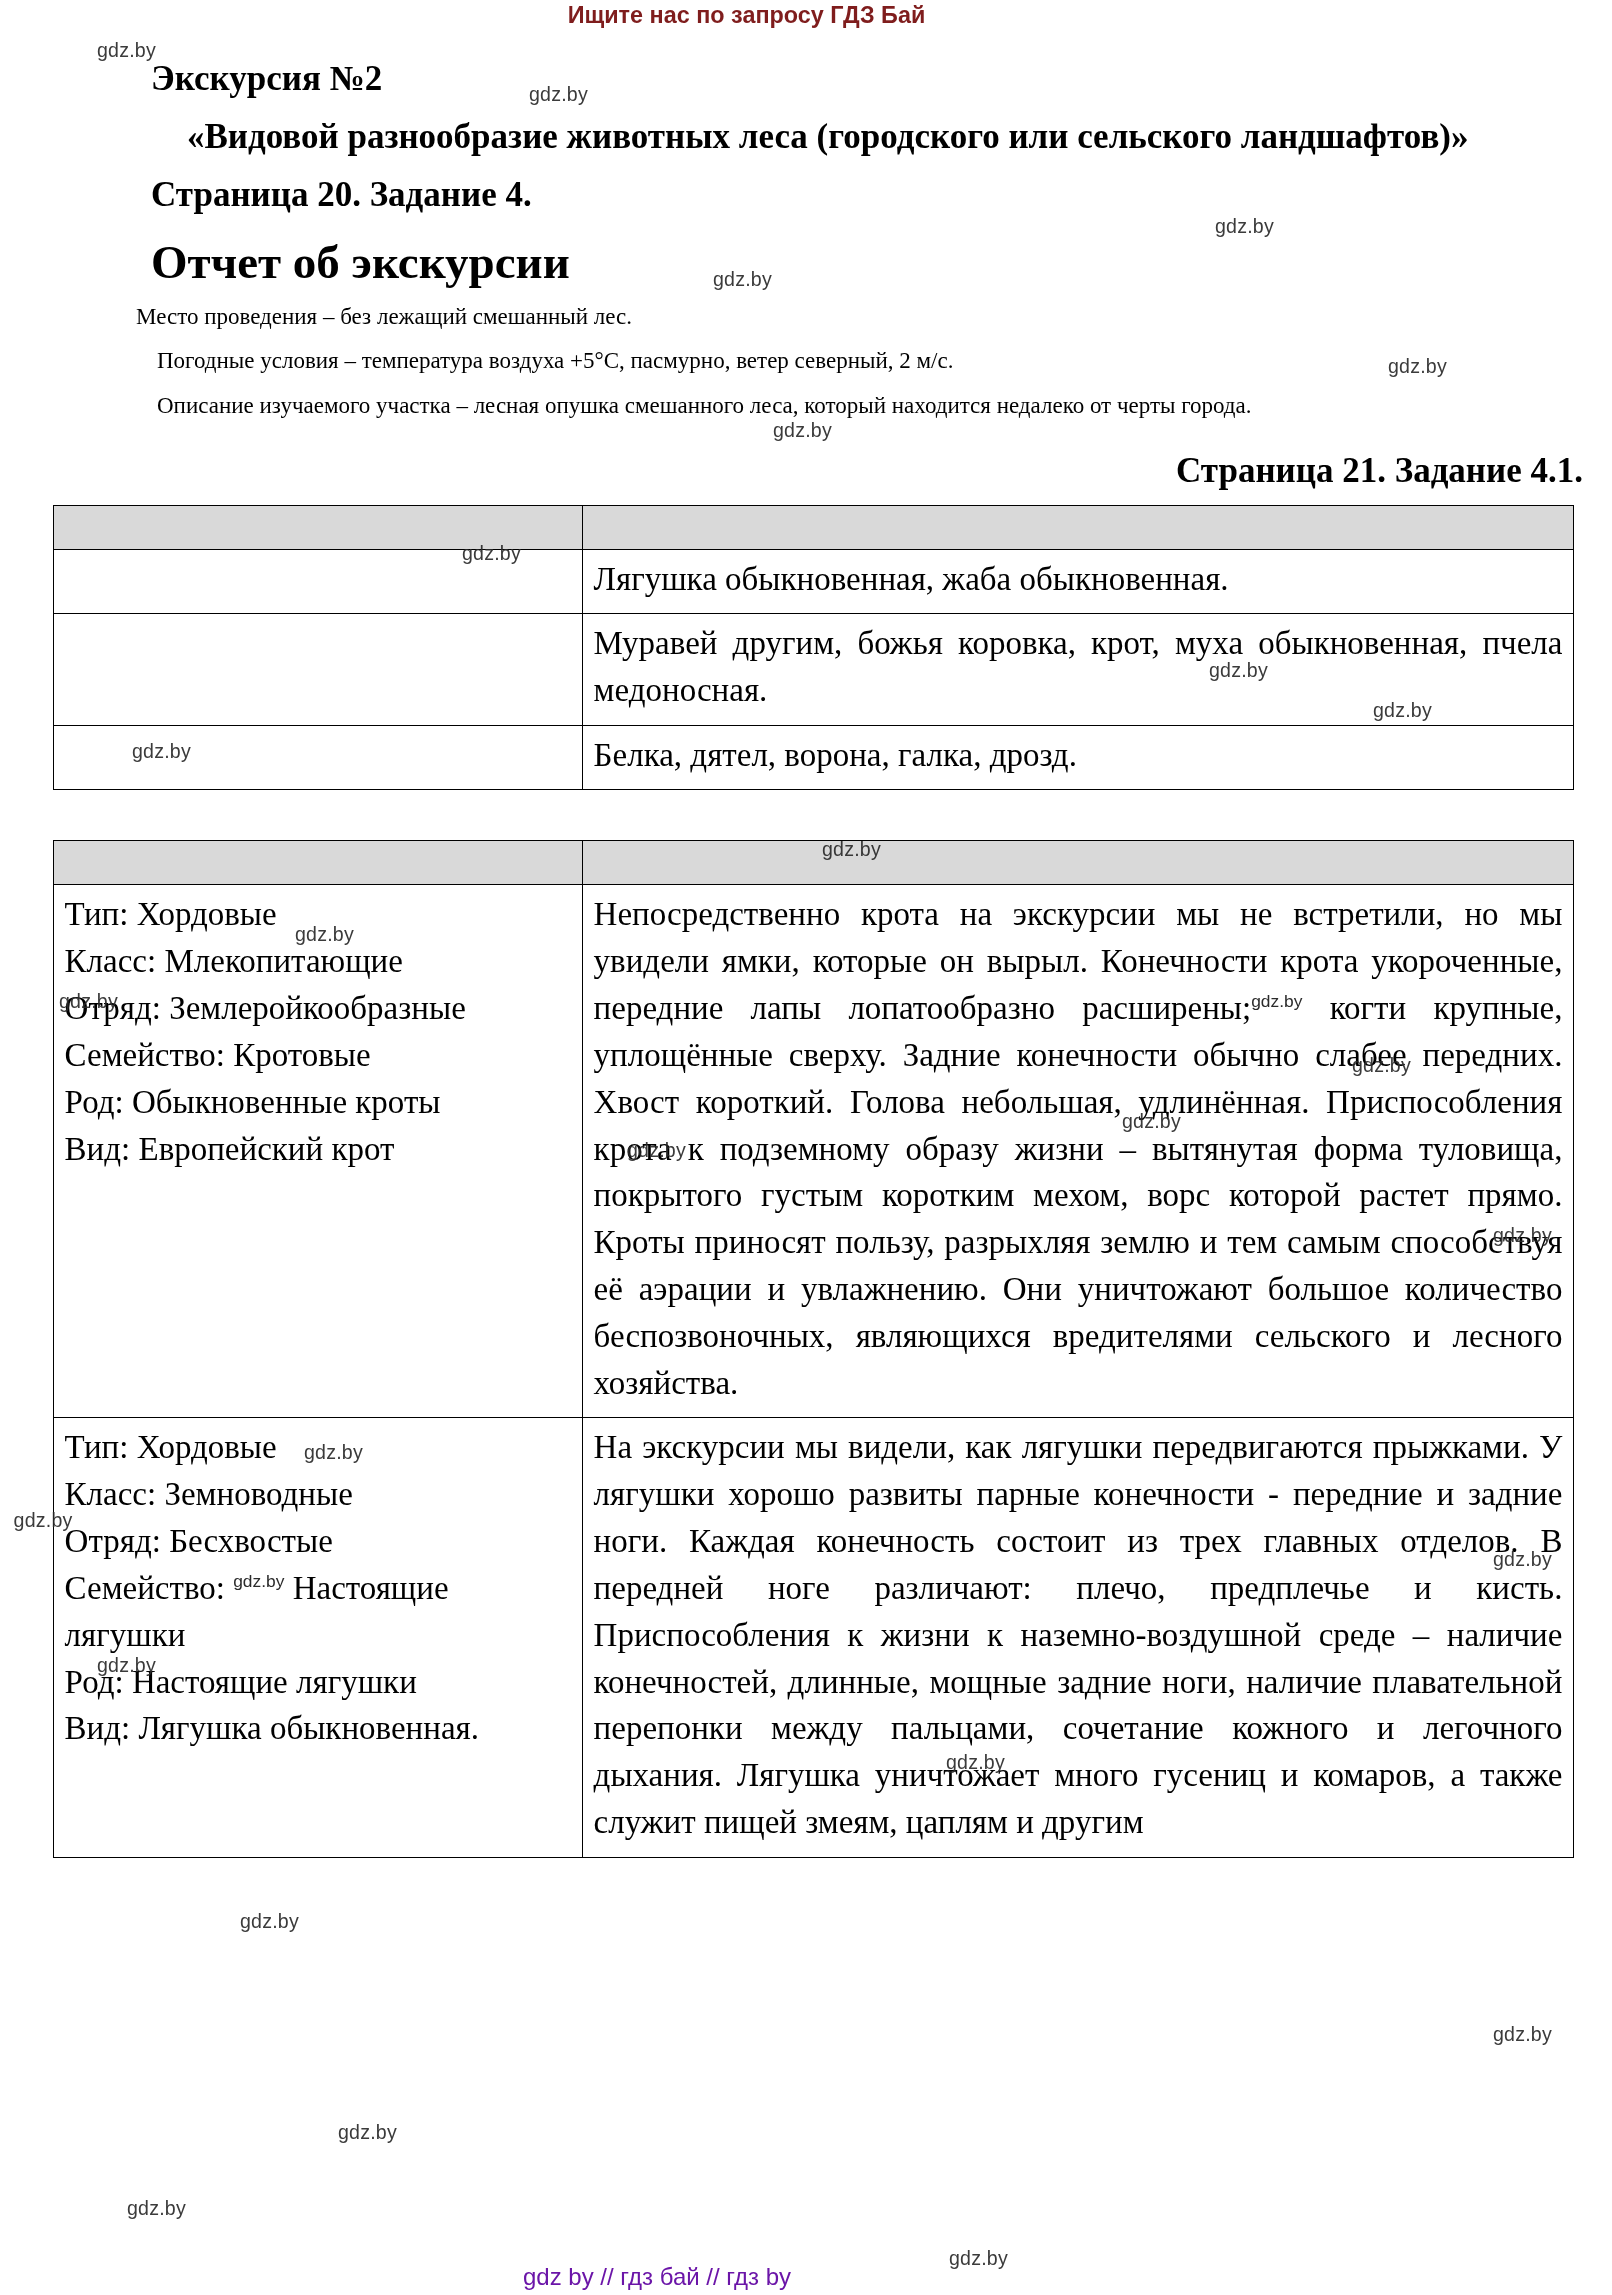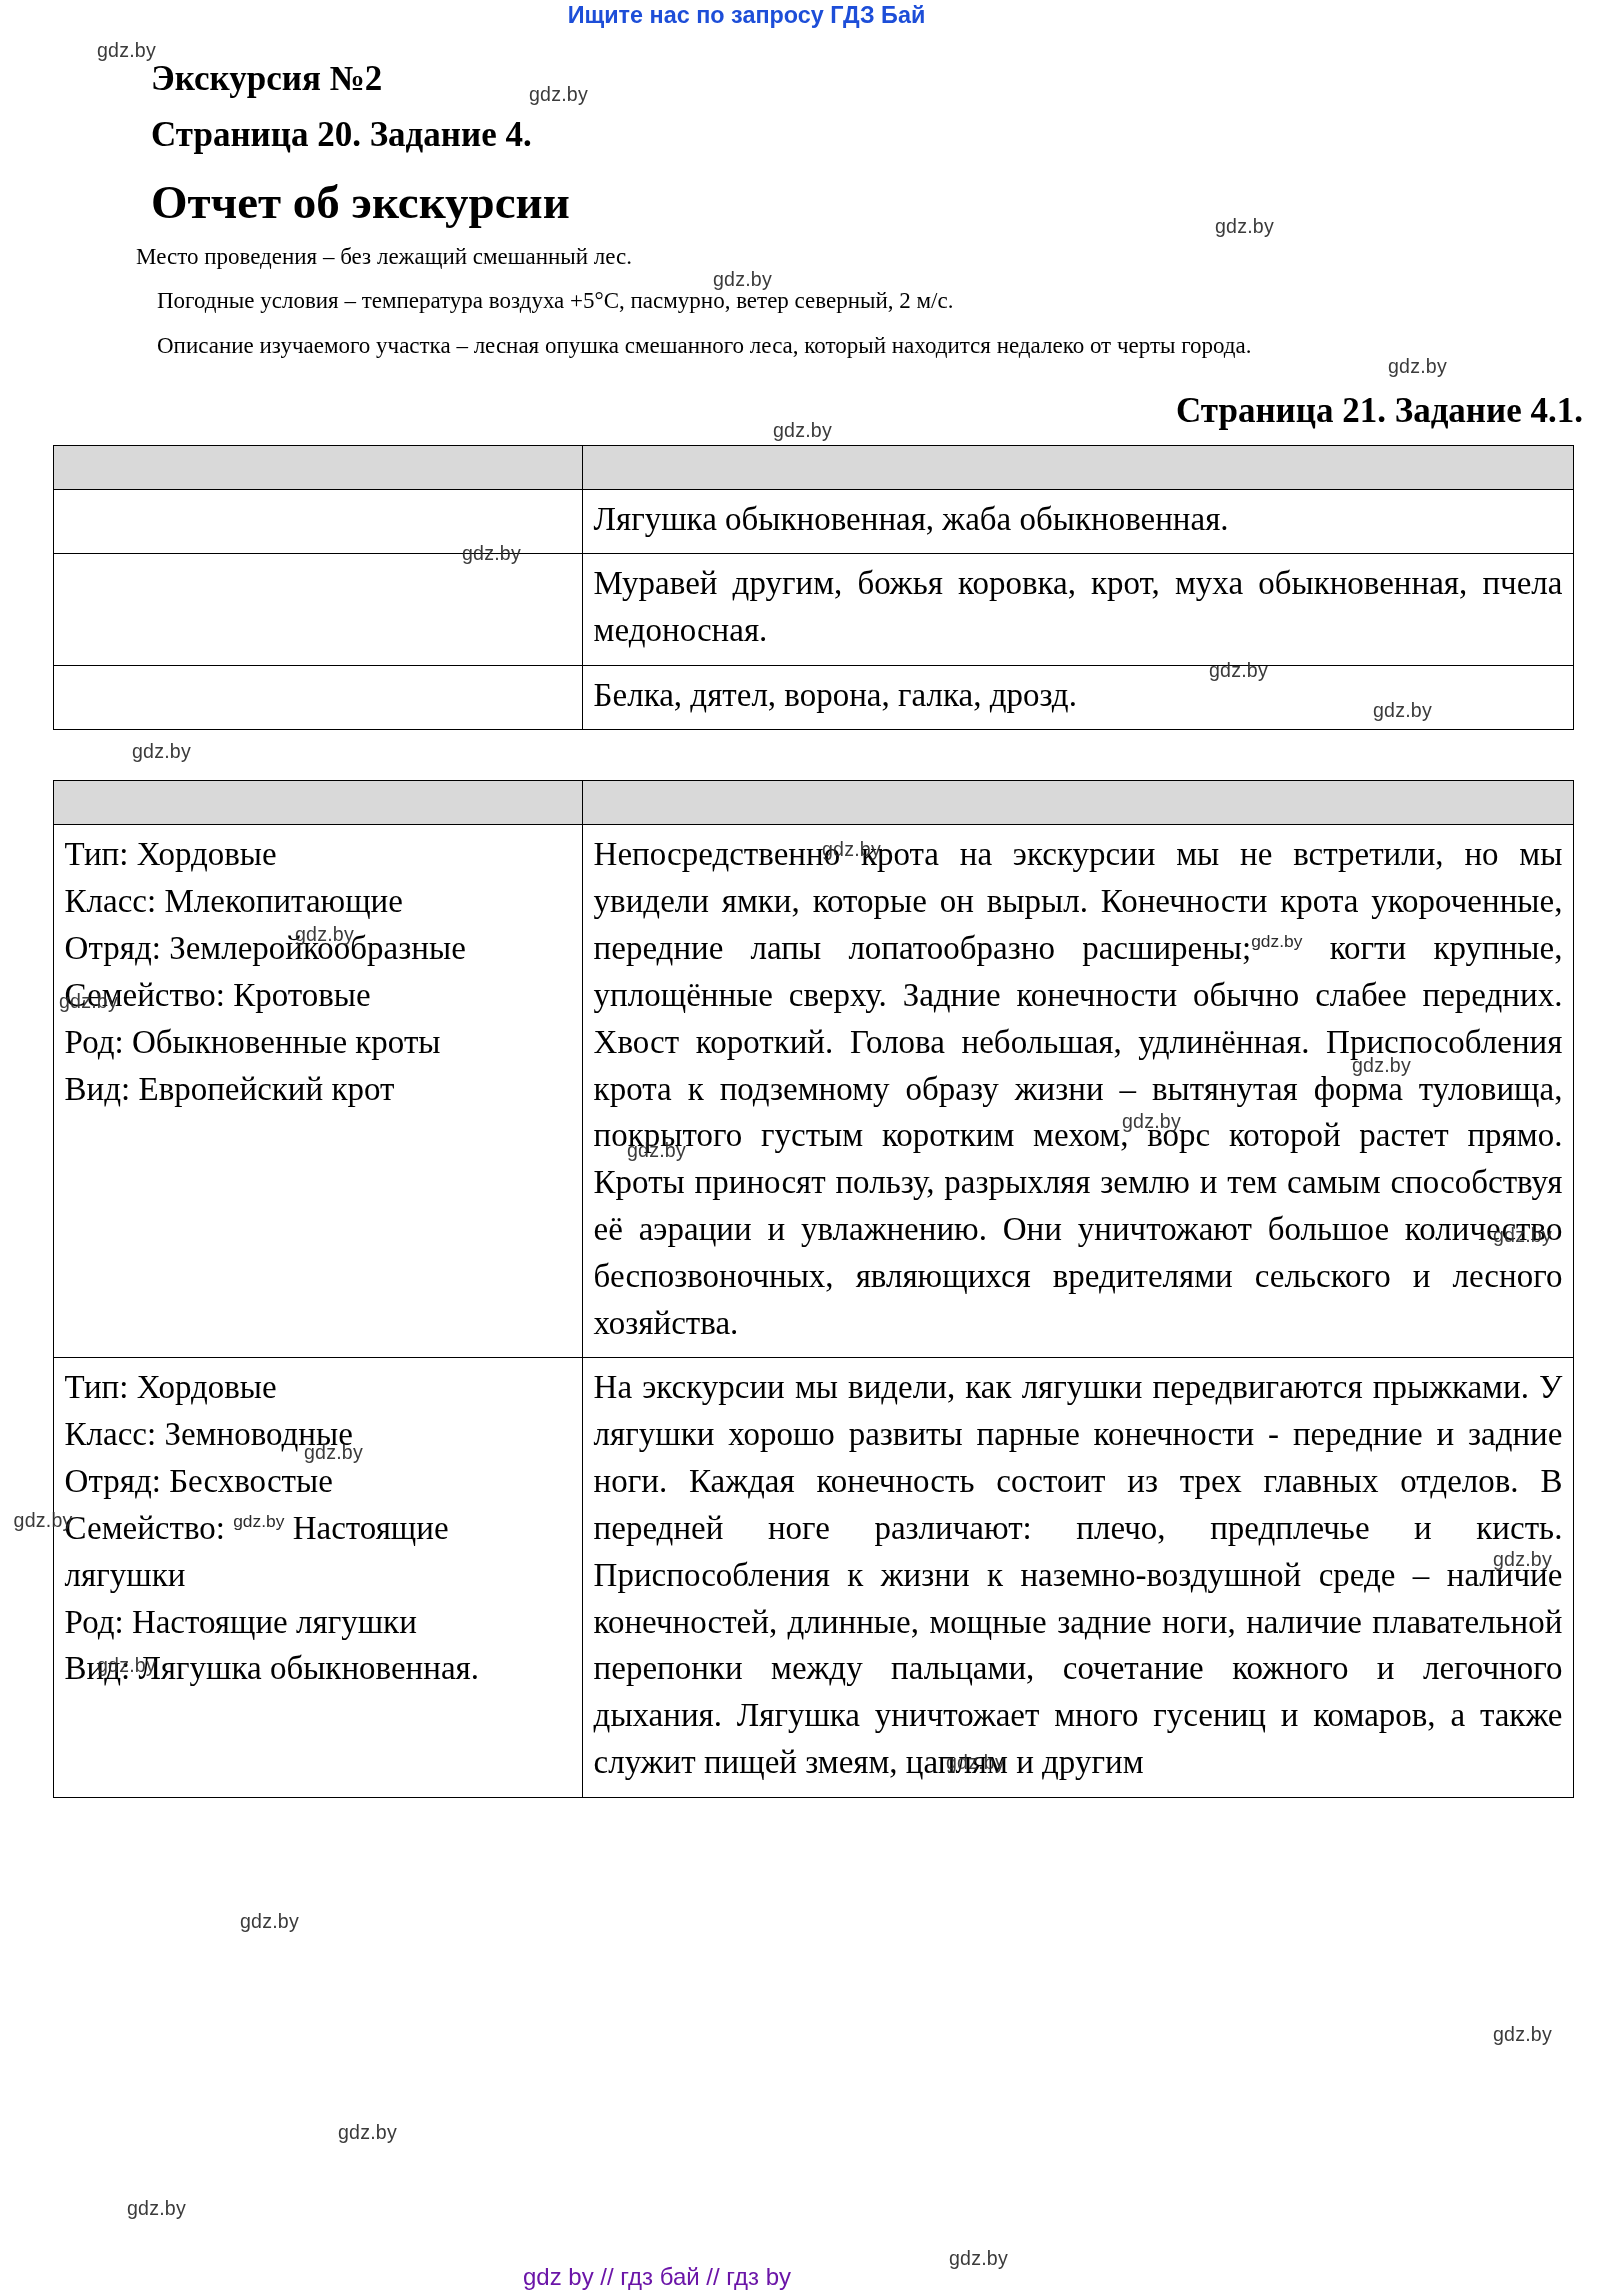--- a/index.html
+++ b/index.html
@@ -30,21 +30,21 @@
   
   .topbanner {
     position: absolute;
     top: 1.5px;
     left: 0;
     width: 1493px;
     text-align: center;
     font-family: "Liberation Sans", "DejaVu Sans", sans-serif;
     font-size: 23.4px;
     font-weight: 700;
-    color: #1d4ed8;
+    color: #7f1d1d;
     white-space: nowrap;
   }
 
   
   .page {
     position: absolute;
     top: 0; left: 0;
     width: 1613px;
     padding: 0 30px;
   }
@@ -155,20 +155,21 @@
 </style>
 </head>
 <body>
 
 <div class="topbanner">Ищите нас по запросу ГДЗ Бай</div>
 
 <div class="page">
 
   <div class="h-excursion">Экскурсия №2</div>
 
+  <div class="h-title">«Видовой разнообразие животных леса (городского или сельского ландшафтов)»</div>
 
   <div class="h-page20">Страница 20. Задание 4.</div>
 
   <div class="h-report">Отчет об экскурсии</div>
 
   <p class="body noindent">Место проведения – без лежащий смешанный лес.</p>
 
 
   <p class="body indent">Погодные условия – температура воздуха +5°С, пасмурно, ветер северный, 2 м/с.</p>
 

